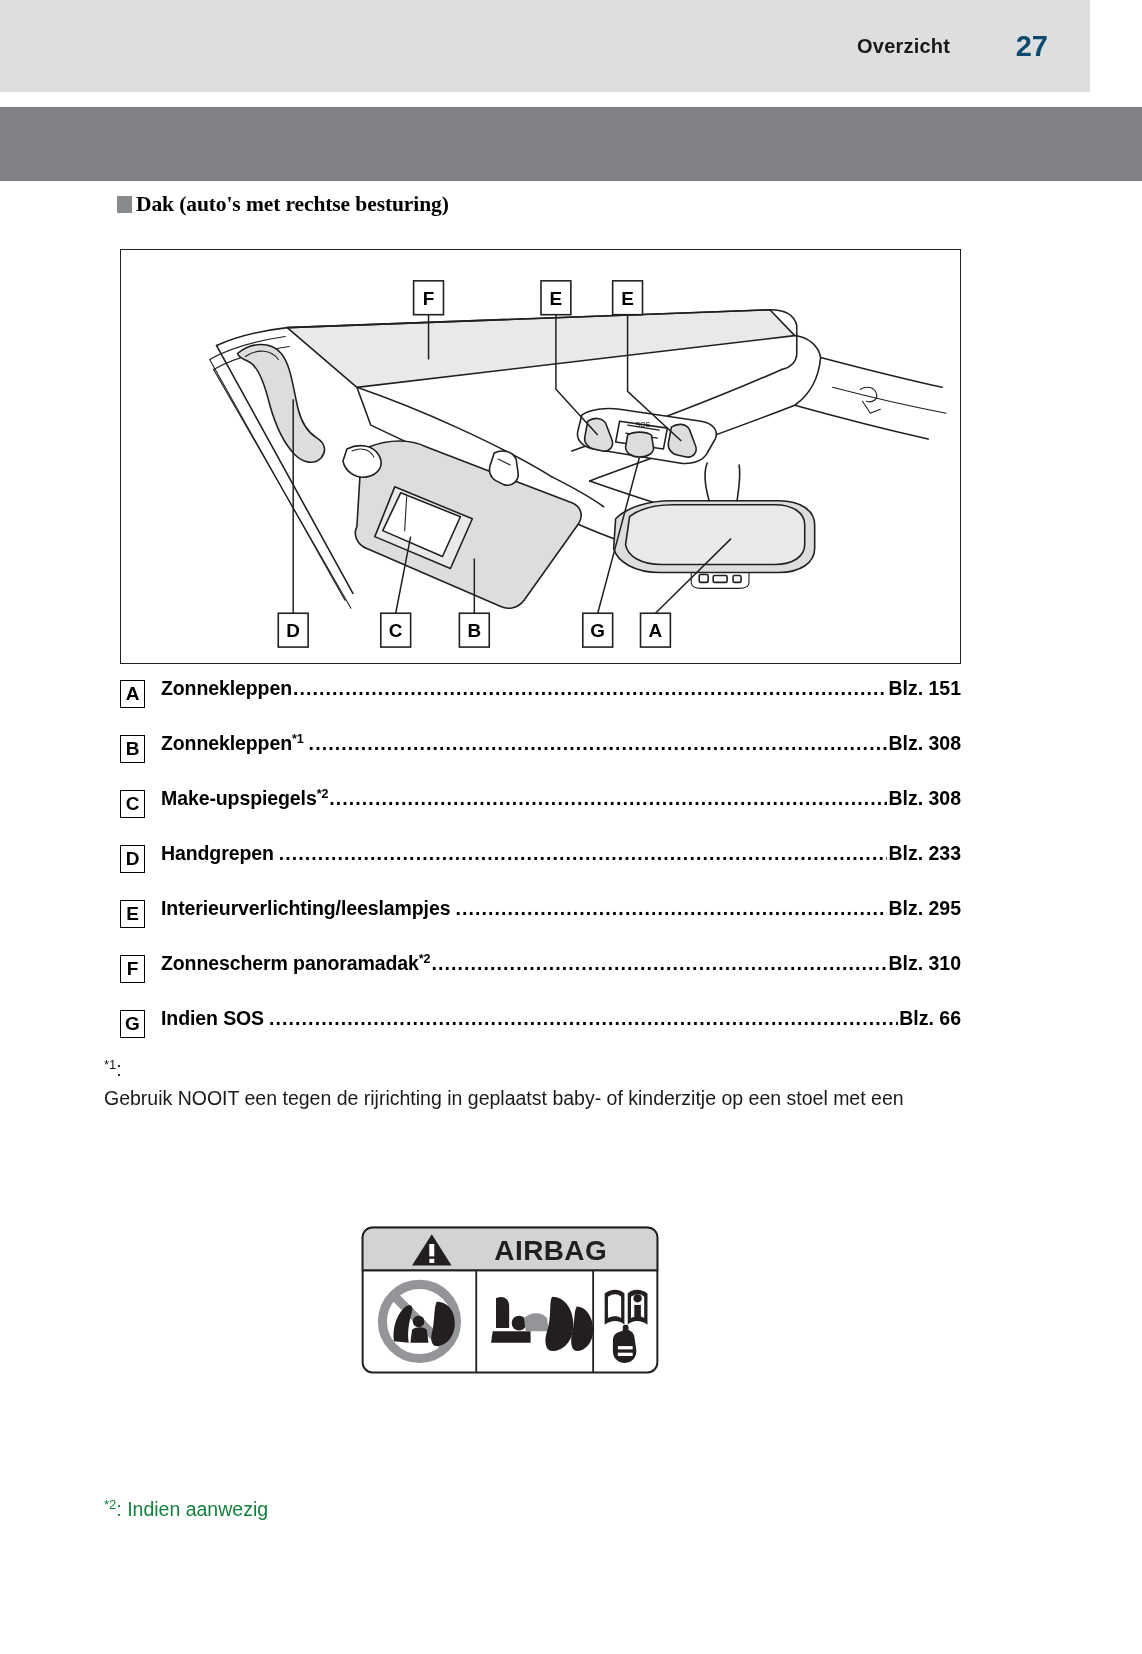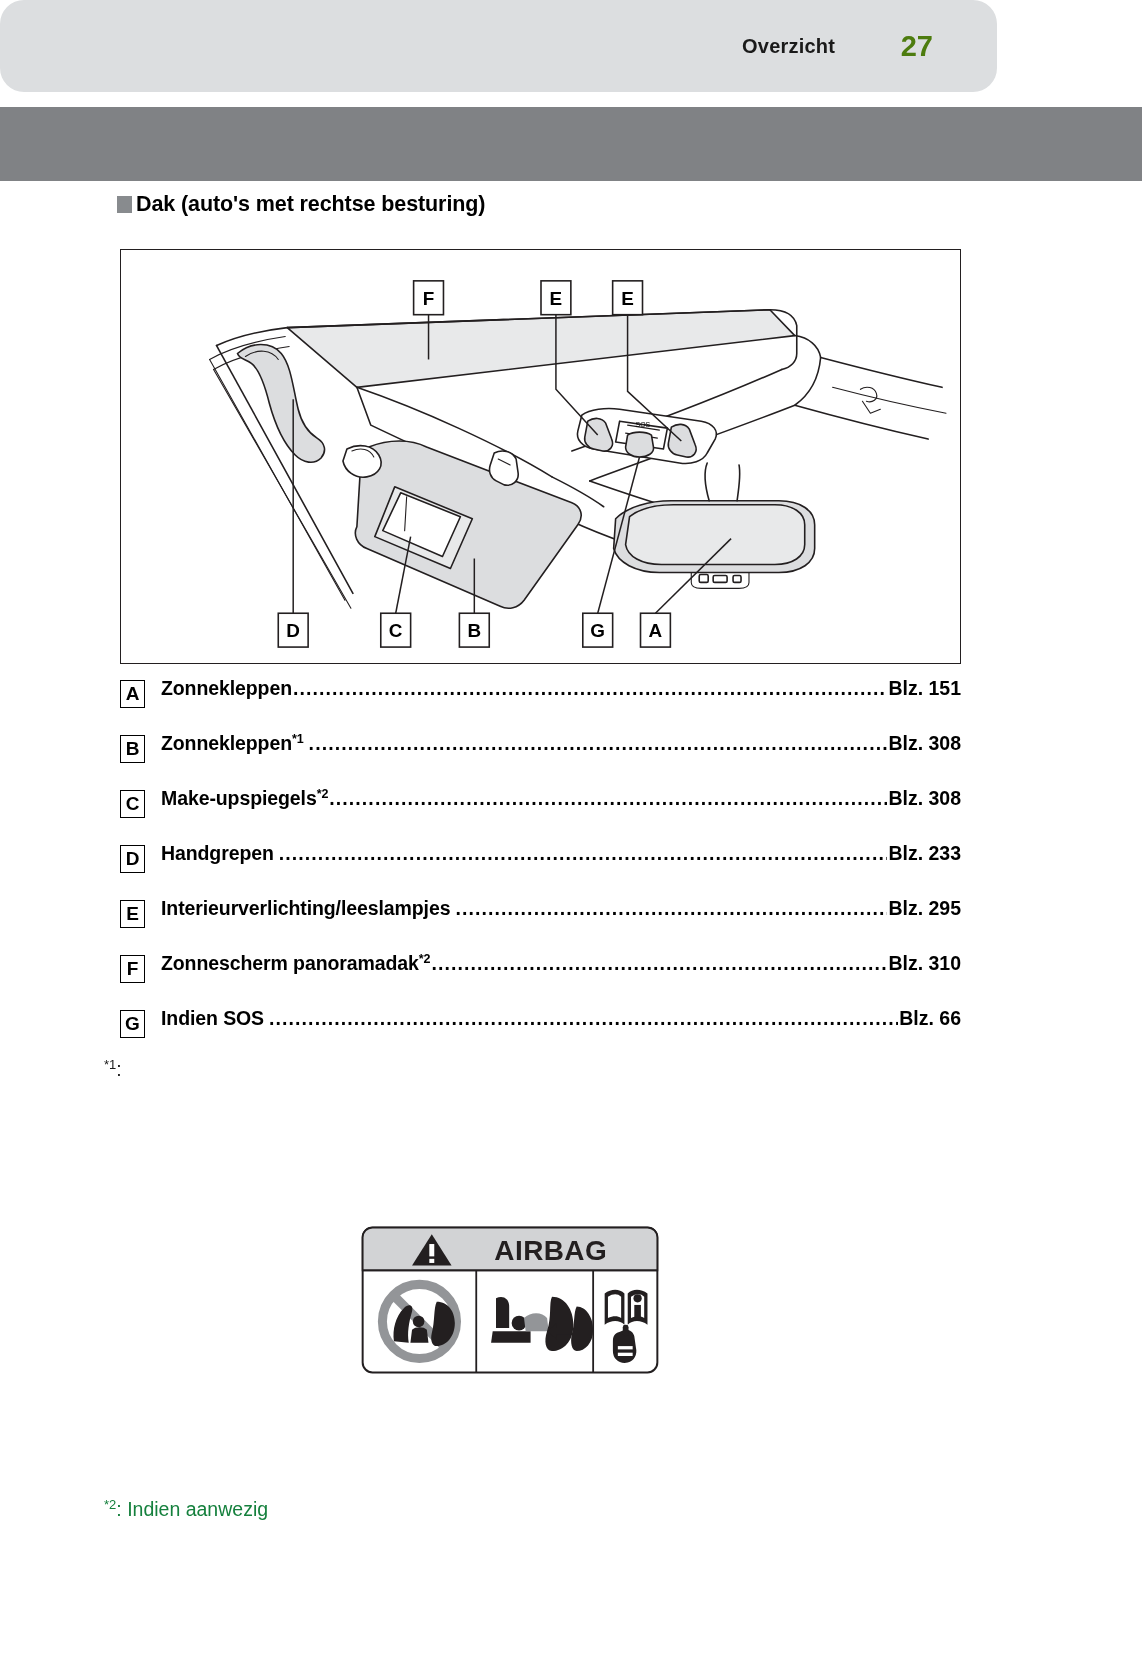--- a/index.html
+++ b/index.html
@@ -11,58 +11,58 @@
     font-family: "Liberation Sans", sans-serif;
     color: #000000;
     position: relative;
     overflow: hidden;
   }
 
   
   .page-header {
     position: absolute;
     top: 0; left: 0;
-    width: 997px;
+    width: 1090px;
     height: 92px;
     background: #dcdee0;
     display: flex;
     align-items: center;
     justify-content: flex-end;
-    padding-right: 64px;
-    border-radius: 24px;
+    padding-right: 42px;
   }
   .header-section-title {
     font-size: 20px;
     font-weight: bold;
     letter-spacing: .2px;
     color: #1a1a1a;
   }
   .header-page-number {
     font-size: 29px;
     font-weight: bold;
-    color: #4d7c0f;
+    color: #0c4a6e;
     margin-left: 52px;
     min-width: 46px;
     text-align: right;
   }
   .header-band {
     position: absolute;
     top: 107px; left: 0;
     width: 1142px;
     height: 74px;
     background: #808285;
   }
 
   
   .section-title-row {
     position: absolute;
     top: 192px;
     left: 117px;
     display: flex;
     align-items: center;
+    font-family: Liberation Serif, serif;
   }
   .section-bullet {
     width: 15px; height: 17px;
     background: #888b8e;
     margin-right: 4px;
     display: inline-block;
   }
   .section-title-text {
     font-size: 21.5px;
     font-weight: bold;
@@ -393,20 +393,21 @@
     <span class="legend-label"><span>Indien SOS</span></span>
     <span class="legend-dots">................................................................................................................................</span>
     <span class="legend-page">Blz. 66</span>
   </div>
 
 </div>
 
 <div class="footnote1">
   <span class="fn-marker"><sup>*1</sup><span>:</span></span>
   <span class="fn-body">
+    <span class="fn-line">Gebruik NOOIT een tegen de rijrichting in geplaatst baby- of kinderzitje op een stoel met een</span>
   </span>
 </div>
 
 <div class="airbag-label">
   <svg class="airbag-svg" viewBox="0 0 362 180" xmlns="http://www.w3.org/2000/svg">
     <defs>
       <style>
         .albdr { fill:#ffffff; stroke:#231f20; stroke-width:2.4; }
         .alhdr { fill:#d2d3d5; stroke:#231f20; stroke-width:2.2; }
         .aldiv { stroke:#231f20; stroke-width:2.2; fill:none; }

